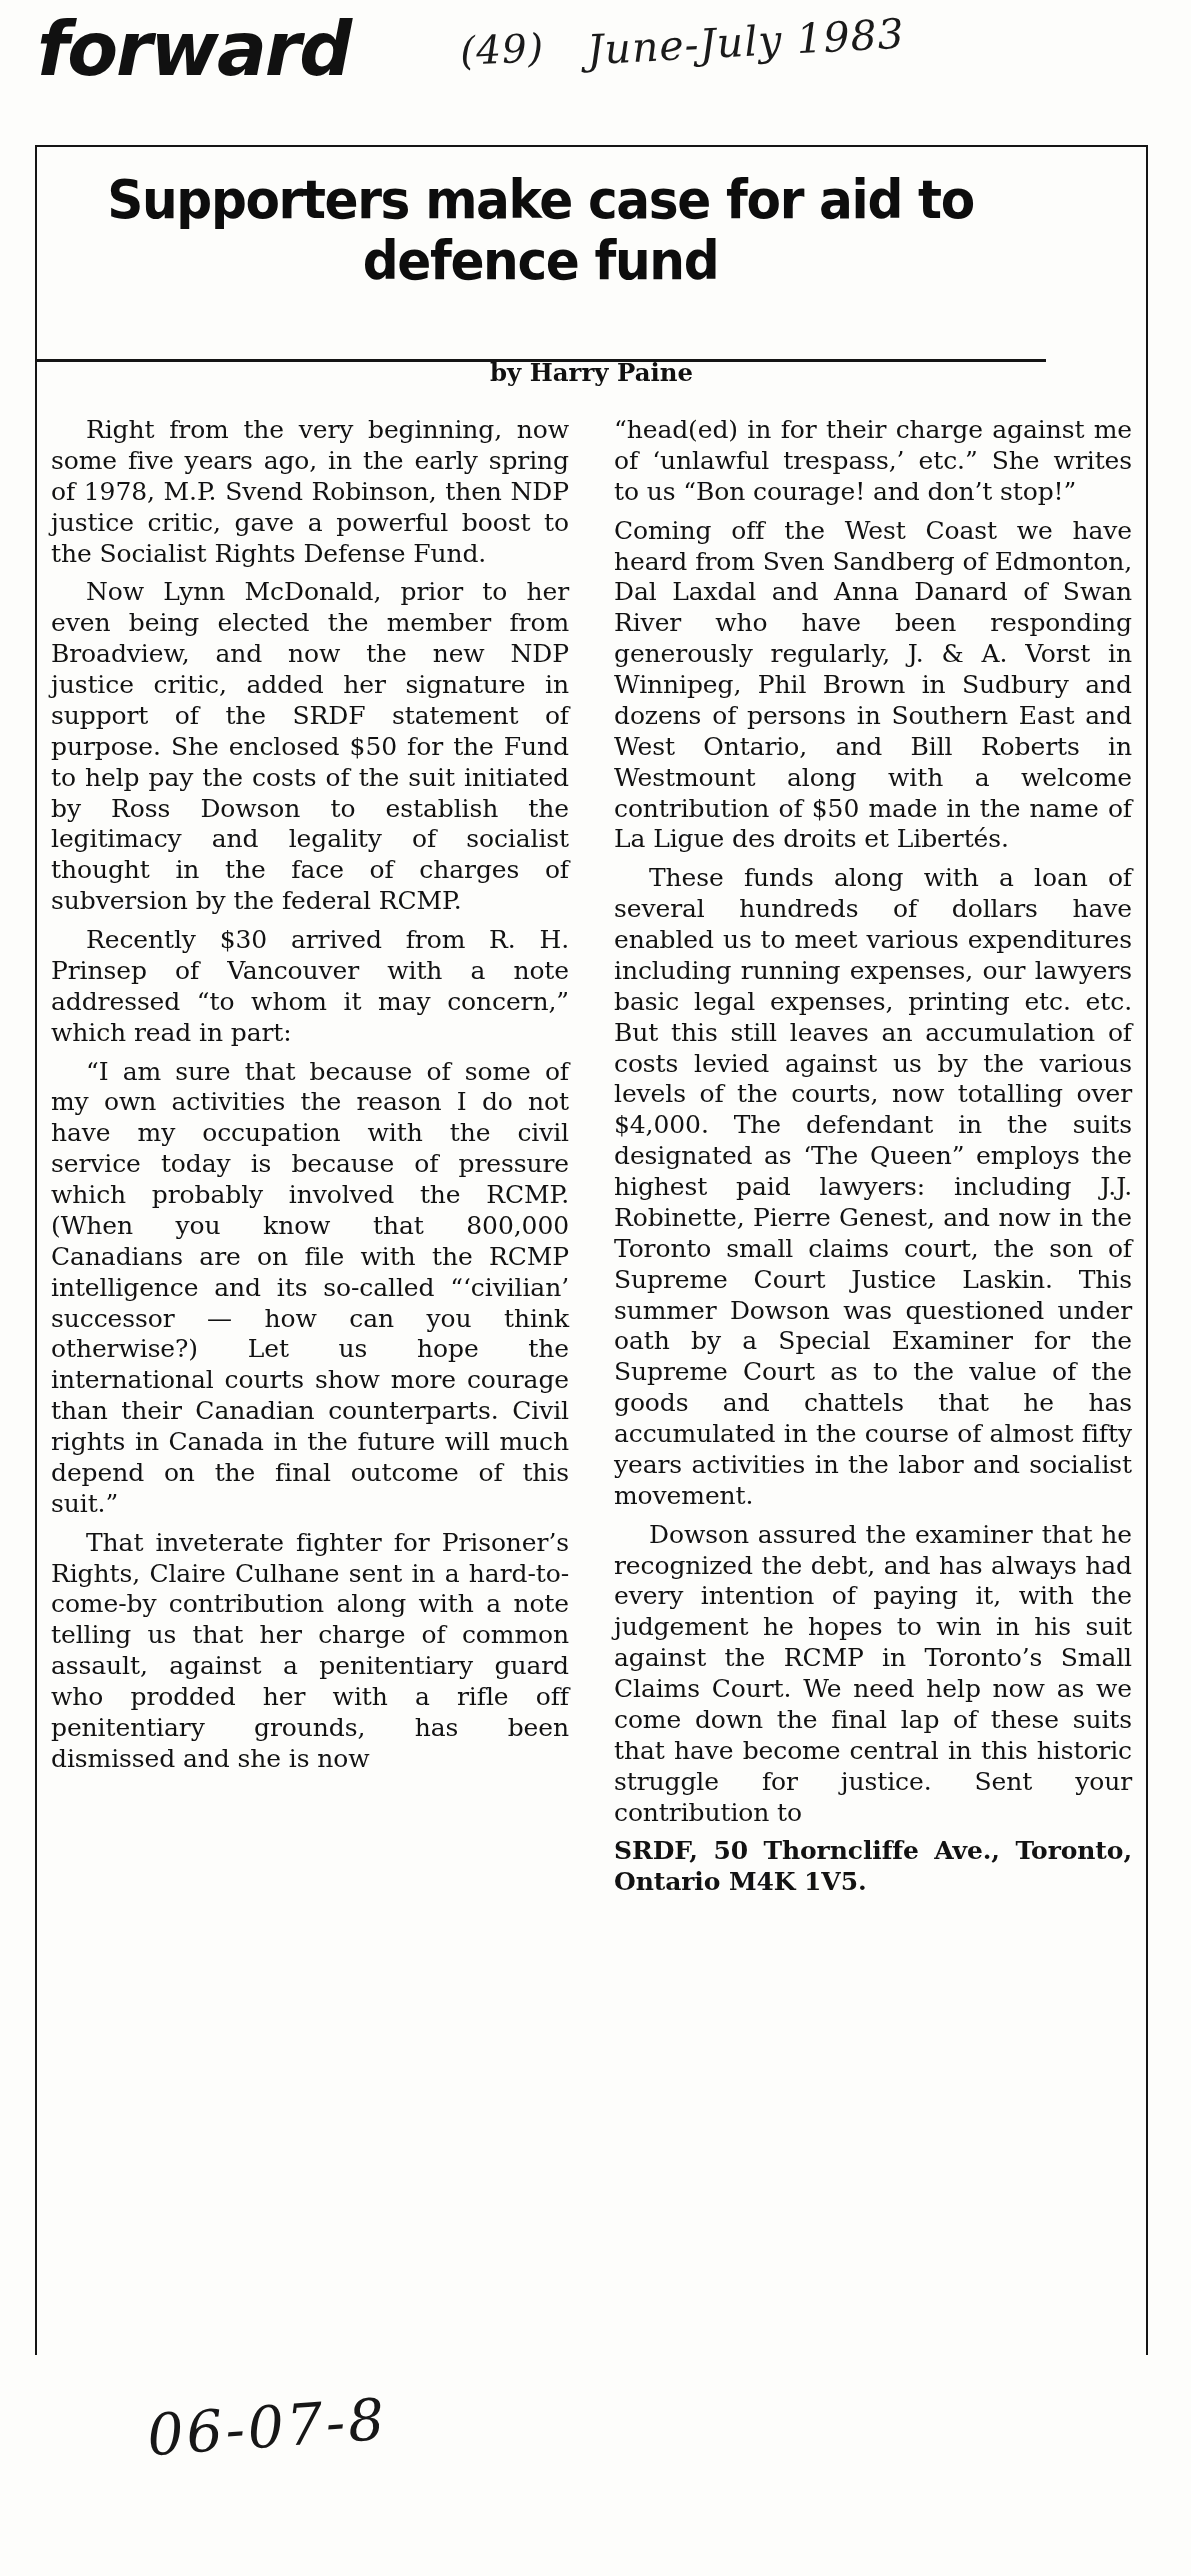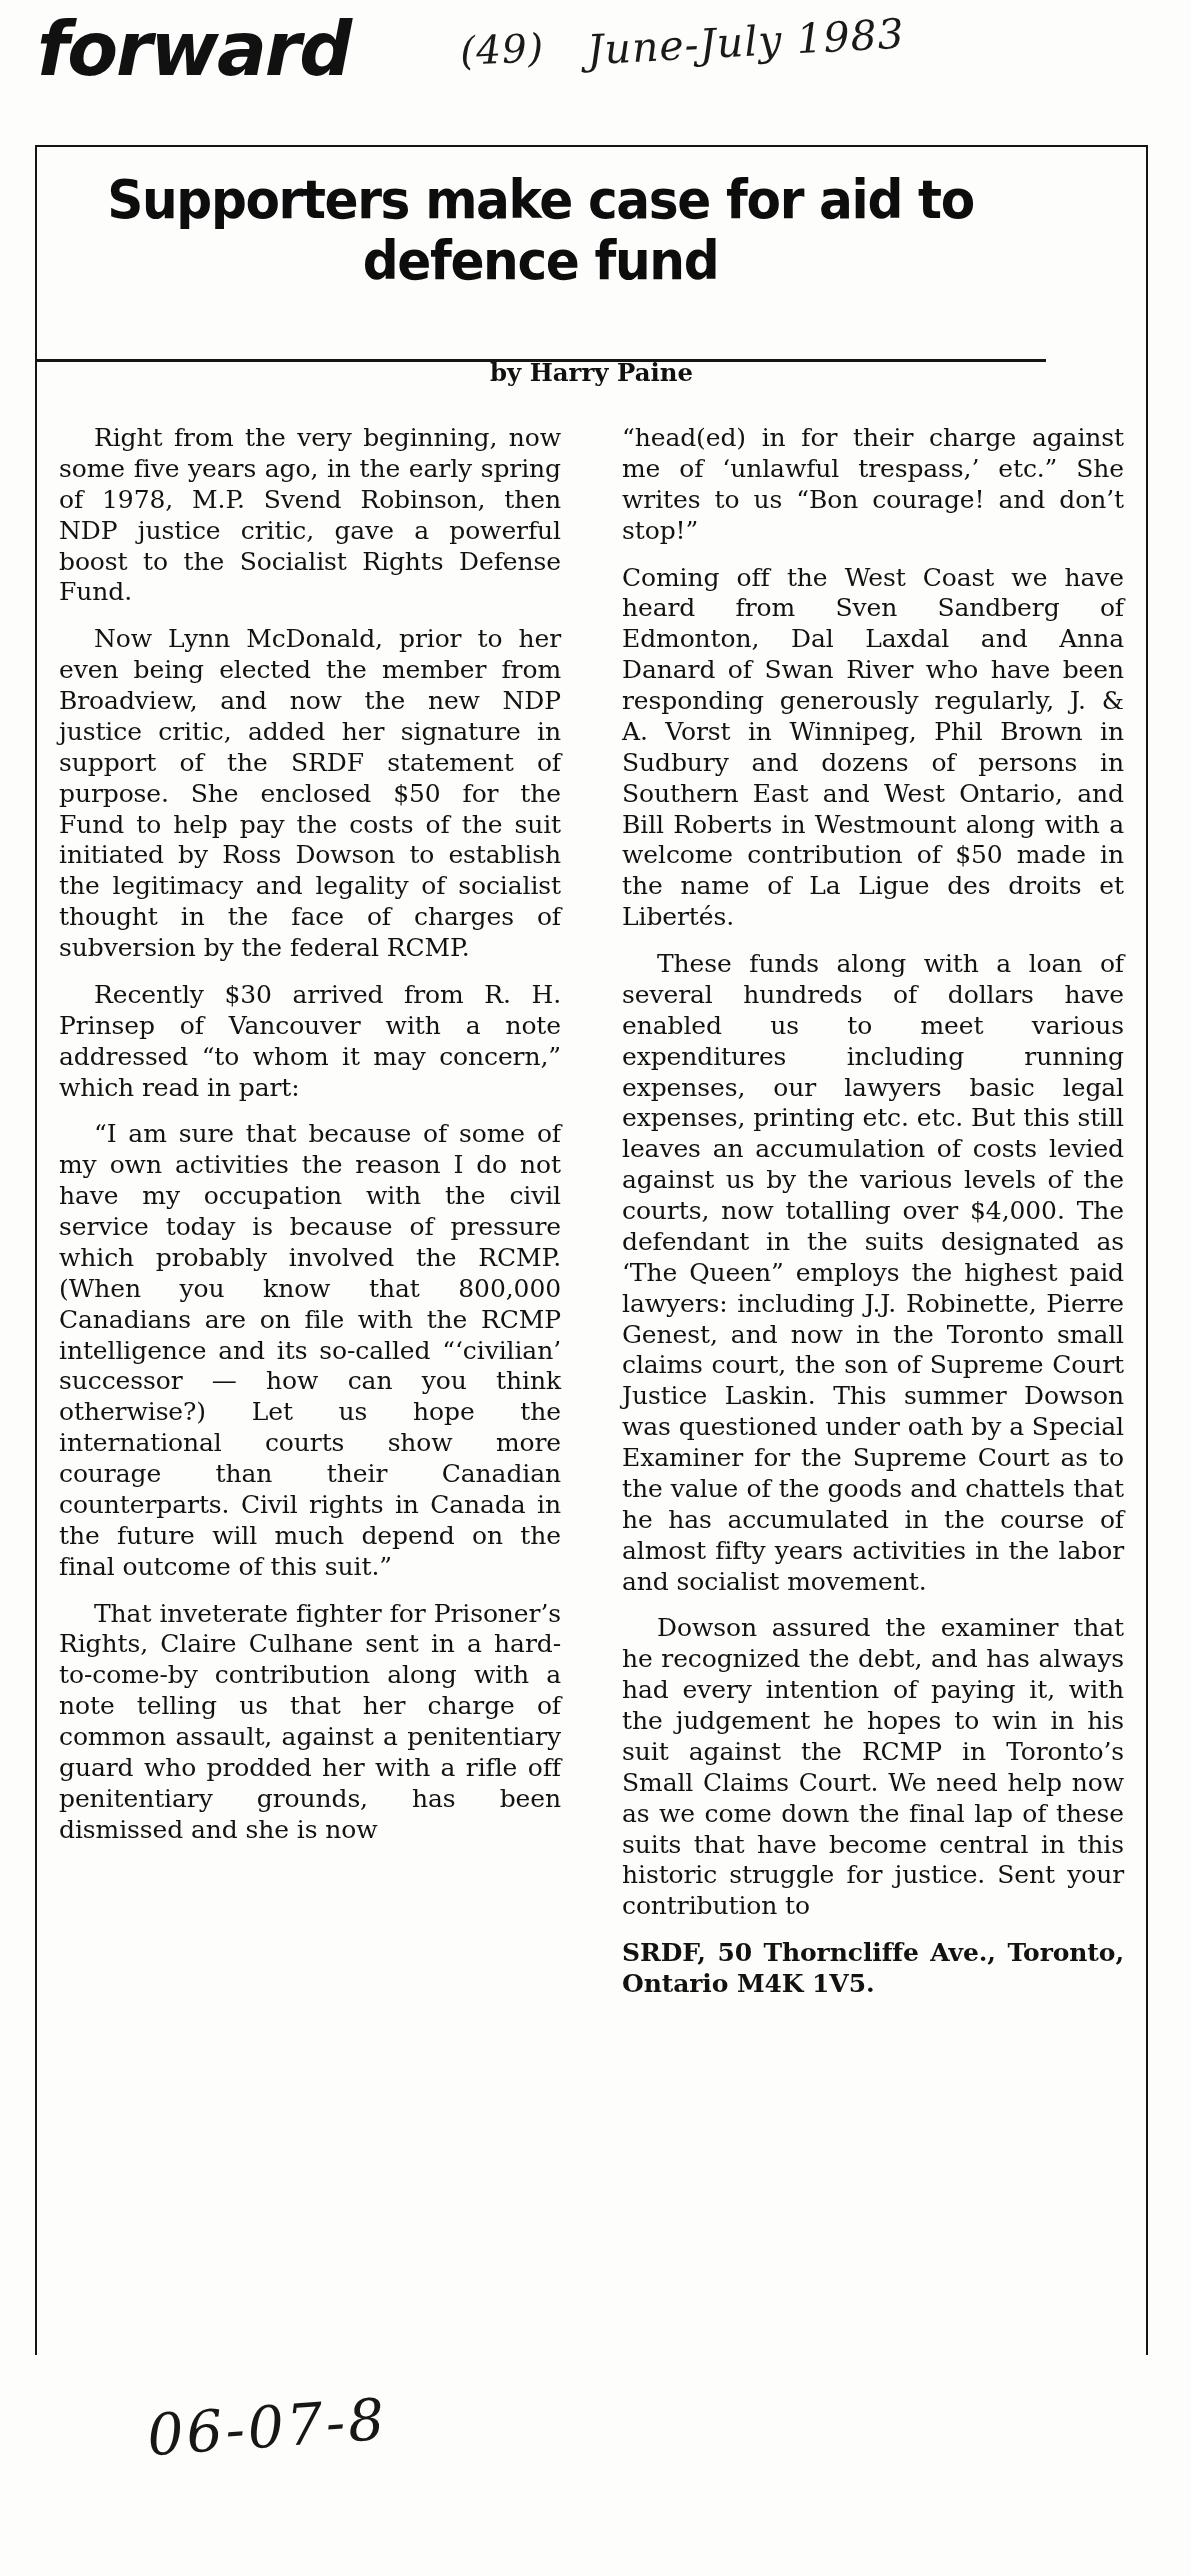--- a/index.html
+++ b/index.html
@@ -118,21 +118,21 @@
     left: 43px;
     top: 407px;
     width: 1097px;
     display: flex;
     gap: 29px;
   }
   .col {
     width: 534px;
   }
   .col p {
-    margin: 16px;
+    margin: 8px;
     font-family: "DejaVu Serif", serif;
     font-size: 25px;
     line-height: 1.235;
     text-align: justify;
     text-justify: inter-word;
     color: #121212;
     letter-spacing: -0.1px;
   }
   .col p.indent {
     text-indent: 35px;

